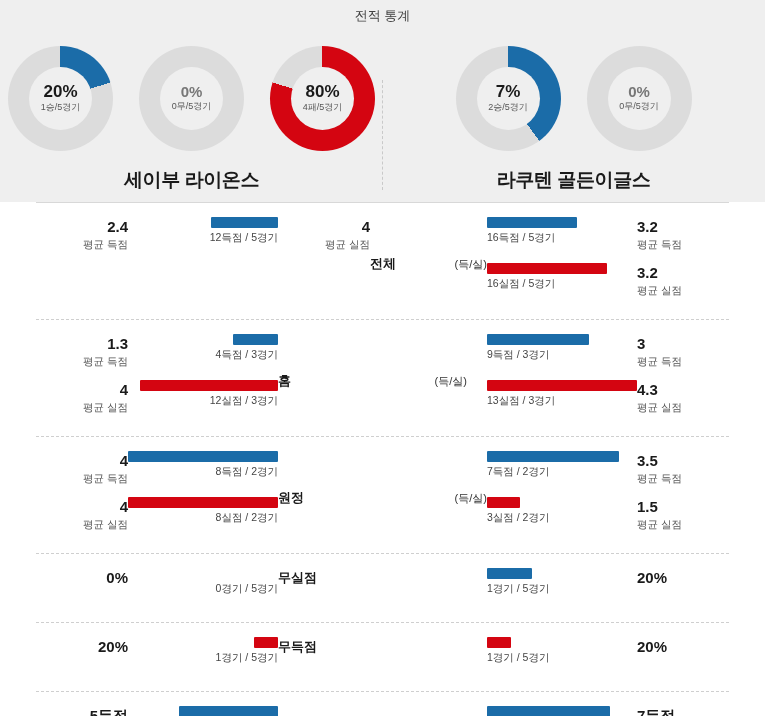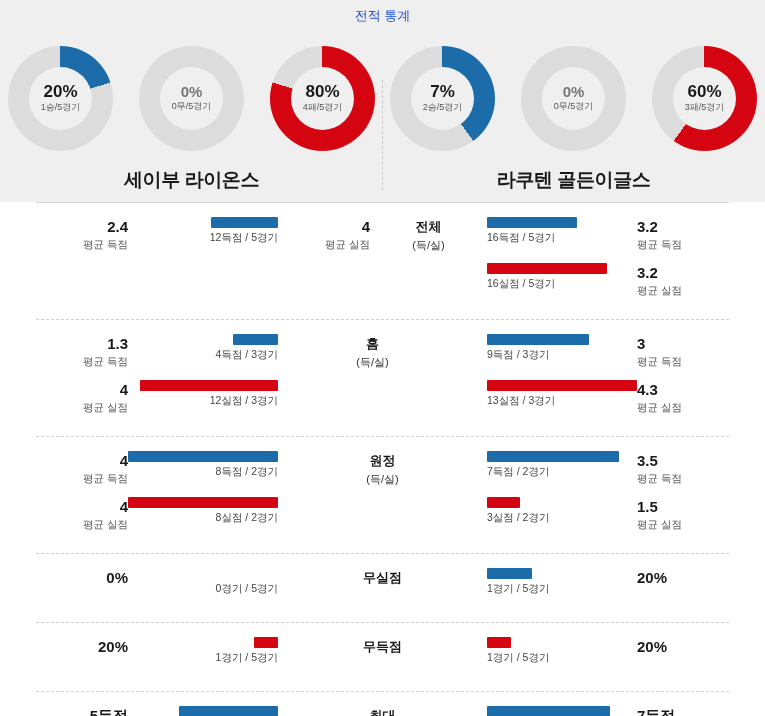--- a/index.html
+++ b/index.html
@@ -8,21 +8,21 @@
     width: 765px; height: 716px;
     background: #ffffff;
     font-family: "Liberation Sans", sans-serif;
     color: #222;
     overflow: hidden;
   }
   .header {
     height: 32px;
     background: #efefef;
     display: flex; align-items: center; justify-content: center;
-    font-size: 13px; color: #1d4ed8; font-weight: 400;
+    font-size: 13px; color: #404040; font-weight: 400;
   }
   .donut-area {
     height: 170px;
     background: #efefef;
     display: flex; align-items: flex-start; justify-content: center;
     position: relative;
     padding-top: 14px;
   }
   .divider-v {
     position: absolute;
@@ -85,21 +85,21 @@
   .bar-cell.left { align-items: flex-start; }
   .bar {
     height: 11px;
     border-radius: 1px;
   }
   .bar.blue { background: #1b6ca8; }
   .bar.red  { background: #d40511; }
   .bar-label { font-size: 10.5px; color: #444; margin-top: 3px; }
   .center-label {
     flex: 1;
-    display: flex; flex-direction: column; align-items: center; justify-content: flex-start;
+    display: flex; flex-direction: row; align-items: center; justify-content: space-between;
     padding-top: 1px;
   }
   .center-label .t1 { font-size: 13px; font-weight: bold; color: #1a1a1a; }
   .center-label .t2 { font-size: 11px; color: #333; margin-top: 2px; }
 </style>
 </head>
 <body>
 
 <div class="header">
   <span>전적 통계</span>
@@ -137,26 +137,20 @@
             <div class="pct">7%</div>
             <div class="sub">2승/5경기</div>
           </div>
         </div>
         <div class="donut muted" style="background: conic-gradient(rgb(220, 220, 220) 0deg, rgb(220, 220, 220) 0deg, rgb(220, 220, 220) 0deg, rgb(220, 220, 220) 360deg);">
           <div class="hole">
             <div class="pct">0%</div>
             <div class="sub">0무/5경기</div>
           </div>
         </div>
-        <div class="donut" style="background: conic-gradient(rgb(212, 5, 17) 0deg, rgb(212, 5, 17) 216deg, rgb(220, 220, 220) 216deg, rgb(220, 220, 220) 360deg);">
-          <div class="hole">
-            <div class="pct">60%</div>
-            <div class="sub">3패/5경기</div>
-          </div>
-        </div>
       </div>
     <div class="team-name">라쿠텐 골든이글스</div>
   </div>
 </div>
 
 <div class="stats" id="stats-root">
     <div class="group solid-top">
       <div style="display: flex;">
         <div style="display: flex; ">
           <div class="row">

